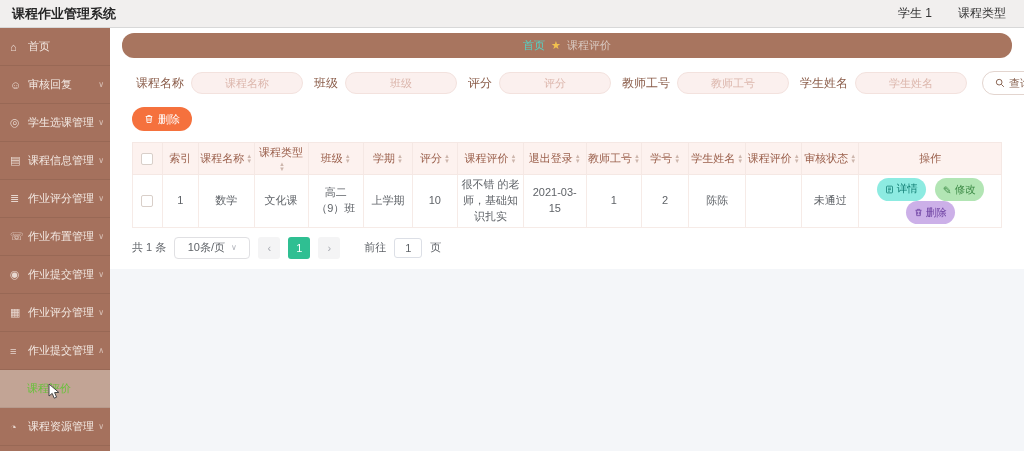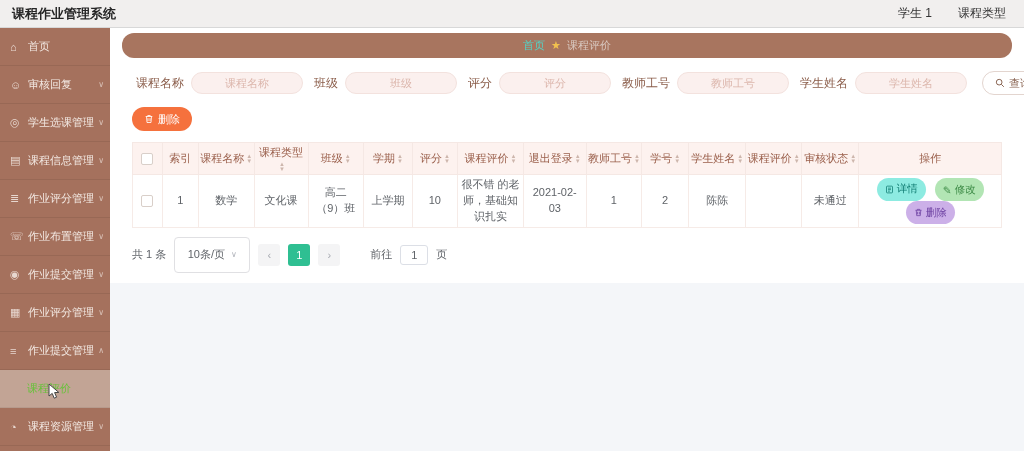--- a/index.html
+++ b/index.html
@@ -72,21 +72,21 @@
   .act-btn { height:23px; padding:0 8px; border:none; border-radius:12px;
     font-size:10.5px; display:inline-flex; align-items:center; gap:3px;
     margin:0 3px; cursor:pointer; white-space:nowrap; }
   .act-detail { background:#8debe1; color:#0d7a70; }
   .act-edit   { background:#b2e5b4; color:#3d8b46; }
   .act-del    { background:#ccb0e8; color:#6b3fa0; }
 
   
   .pager { display:flex; align-items:center; margin:9px 10px 0; gap:8px;
     font-size:11px; color:#5f6368; }
-  .psel { width:76px; height:36px; border:1px solid #e0e0e3; border-radius:4px;
+  .psel { width:76px; height:22px; border:1px solid #e0e0e3; border-radius:4px;
     display:flex; align-items:center; justify-content:center; gap:6px;
     background:#fff; color:#5f6368; cursor:pointer; }
   .psel-chev { font-size:8px; color:#b0b3ba; }
   .pbtn { width:22px; height:22px; background:#f4f4f5; border-radius:3px;
     display:flex; align-items:center; justify-content:center; color:#a8abb2;
     cursor:pointer; font-size:11px; }
   .ppage { width:22px; height:22px; background:#2fbf92; border-radius:3px;
     display:flex; align-items:center; justify-content:center; color:#fff;
     cursor:pointer; }
   .goto-input { width:28px; height:20px; border:1px solid #dcdfe6; border-radius:3px;
@@ -286,21 +286,21 @@
           <tbody>
             <tr>
               <td><span class="cb"></span></td>
               <td>1</td>
               <td>数学</td>
               <td>文化课</td>
               <td>高二（9）班</td>
               <td>上学期</td>
               <td>10</td>
               <td>很不错 的老师，基础知识扎实</td>
-              <td>2021-02-03</td>
+              <td>2021-03-15</td>
               <td>1</td>
               <td>2</td>
               <td>陈陈</td>
               <td></td>
               <td>未通过</td>
               <td>
                 <button class="act-btn act-detail">
                   <span>
                     <svg width="9" height="9" viewBox="0 0 12 12">
                         <rect x="2" y="1.5" width="8" height="9" rx="1" fill="none" stroke="currentColor" stroke-width="1"></rect>
@@ -330,21 +330,21 @@
       
       <div class="pager">
         <span>共 1 条</span>
         <span class="psel">
           <span>10条/页</span>
           <span class="psel-chev">∨</span>
         </span>
         <span class="pbtn">‹</span>
         <span class="ppage">1</span>
         <span class="pbtn">›</span>
-        <span style="margin-left:22px;">前往</span>
+        <span style="margin-left:16px;">前往</span>
         <input class="goto-input" value="1" style="">
         <span>页</span>
       </div>
 
     </div>
     <div class="graybelow"></div>
   </div>
 </div>
 
 </body></html>

